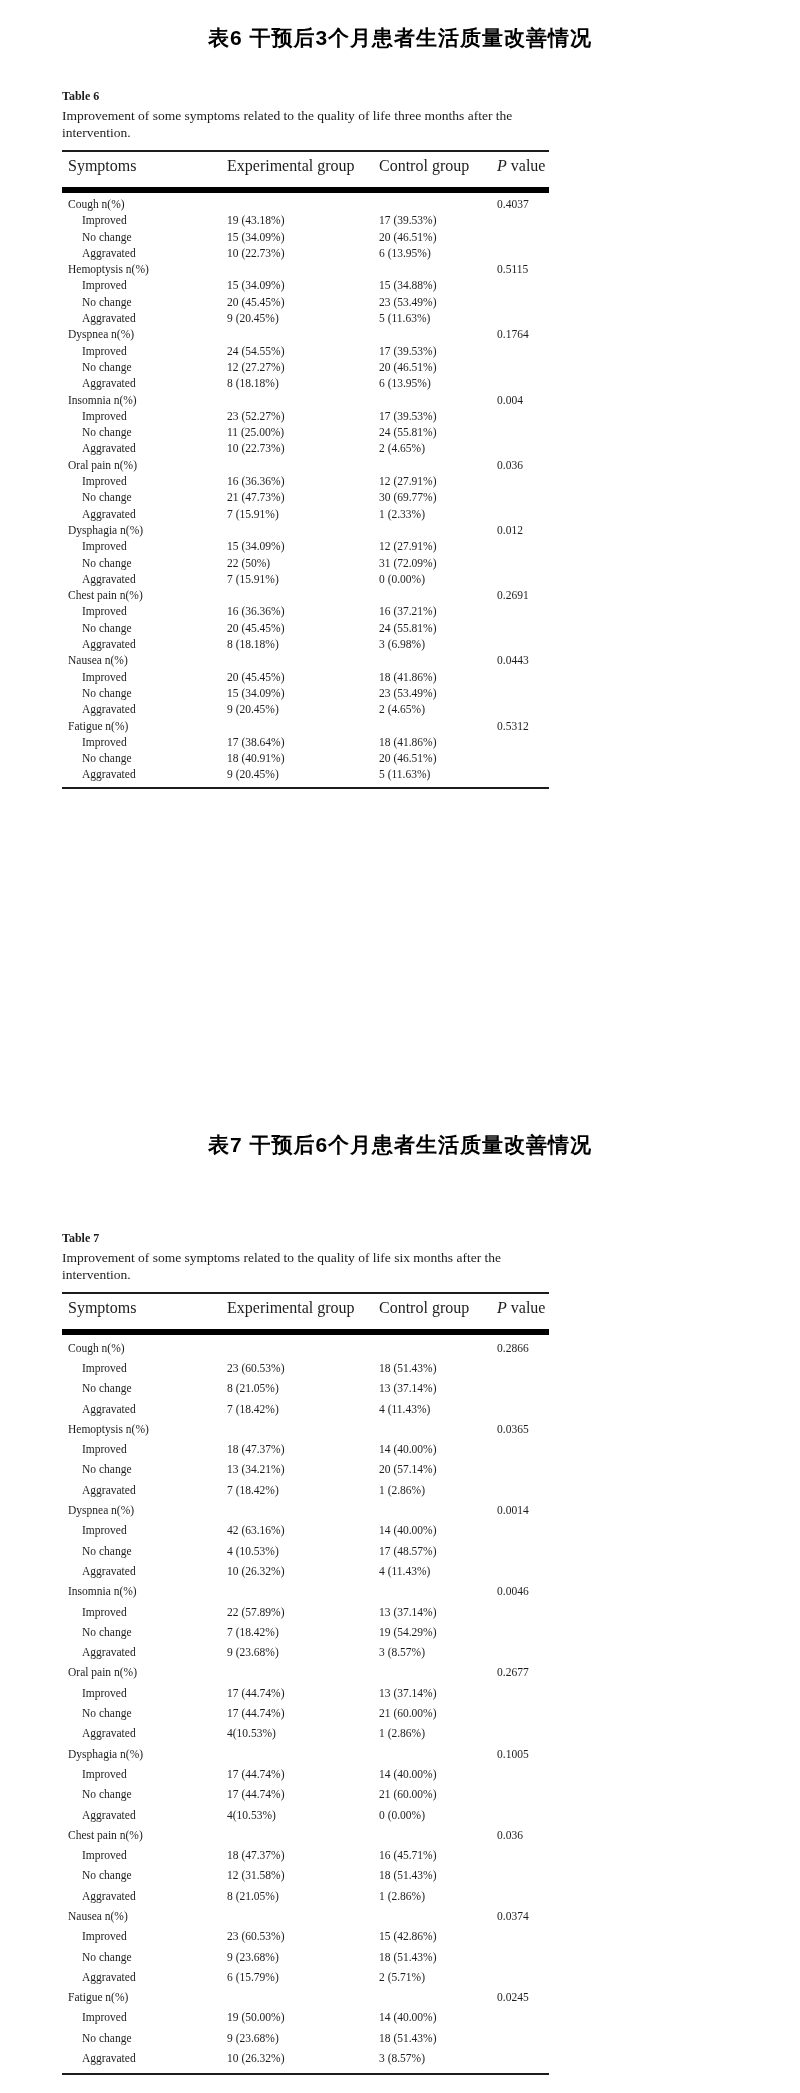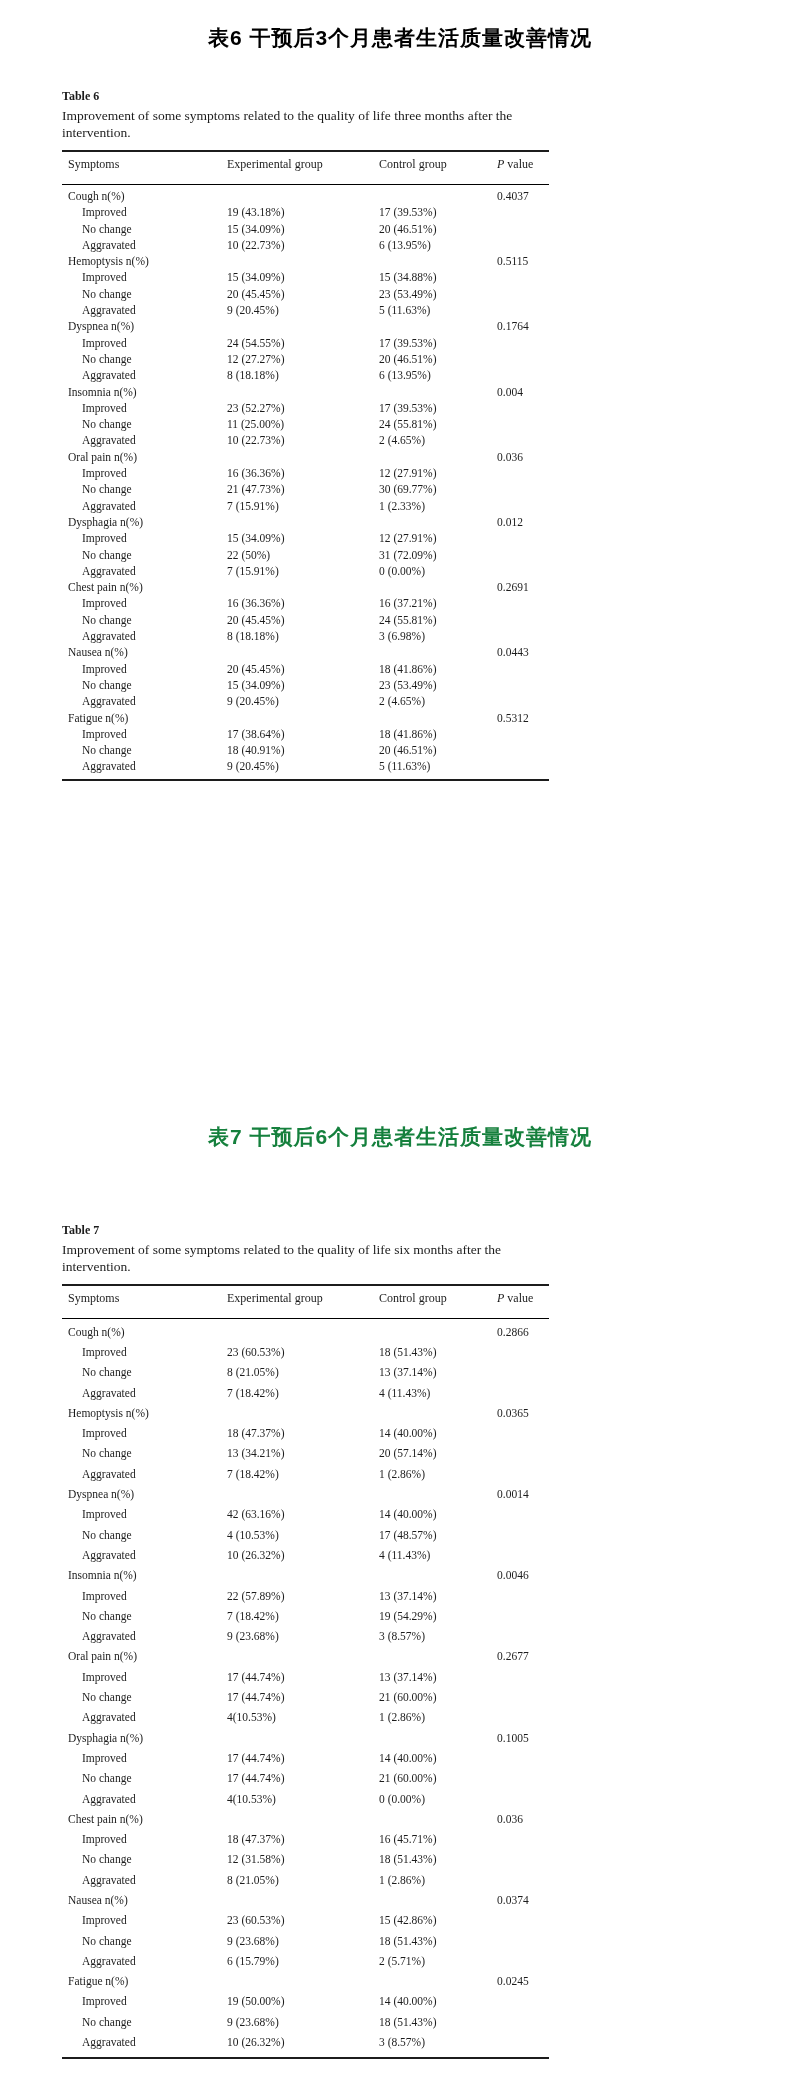--- a/index.html
+++ b/index.html
@@ -40,23 +40,23 @@
   table.data-table {
     border-collapse: collapse;
     width: 100%;
     font-size: 11.5px;
     border-top: 2px solid #1c1c1c;
     border-bottom: 2px solid #1c1c1c;
   }
   table.data-table th {
     text-align: left;
     font-weight: normal;
-    font-size: 12px;
+    font-size: 16px;
     padding: 5px 0 12px 0;
-    border-bottom: 1px solid #000000;
+    border-bottom: 6px solid #000000;
   }
   table.data-table td {
     padding: 0;
     vertical-align: middle;
   }
   table.t6 td { line-height: 16.3px; }
   table.t7 td { line-height: 20.3px; }
   table.t6 tbody tr:first-child td { padding-top: 3px; }
   table.t6 tbody tr:last-child td  { padding-bottom: 4px; }
   table.t7 tbody tr:first-child td { padding-top: 3px; }
@@ -303,21 +303,21 @@
               <td class="c2">9 (20.45%)</td>
               <td class="c3">5 (11.63%)</td>
               <td class="c4"></td>
             </tr>
           </tbody>
       </table>
     </div>
   </section>
 
   <section>
-    <h1 class="zh-title second" style="color: #15803d;">表7 干预后6个月患者生活质量改善情况</h1>
+    <h1 class="zh-title second" style="color: #000000;">表7 干预后6个月患者生活质量改善情况</h1>
     <div class="table-block second">
       <p class="table-label">Table 7</p>
       <p class="table-caption">Improvement of some symptoms related to the quality of life six months after the intervention.</p>
       <table class="data-table t7">
         <thead>
           <tr>
             <th class="c1">Symptoms</th>
             <th class="c2">Experimental group</th>
             <th class="c3">Control group</th>
             <th class="c4"><span class="p-italic">P</span><span> value</span></th>

